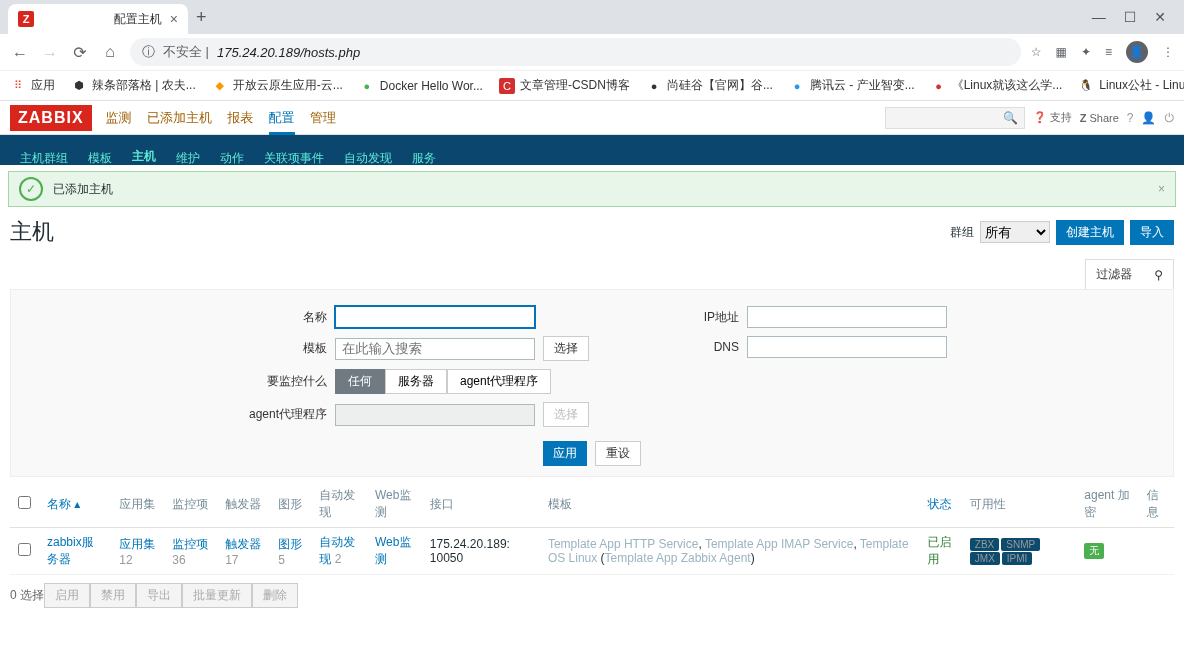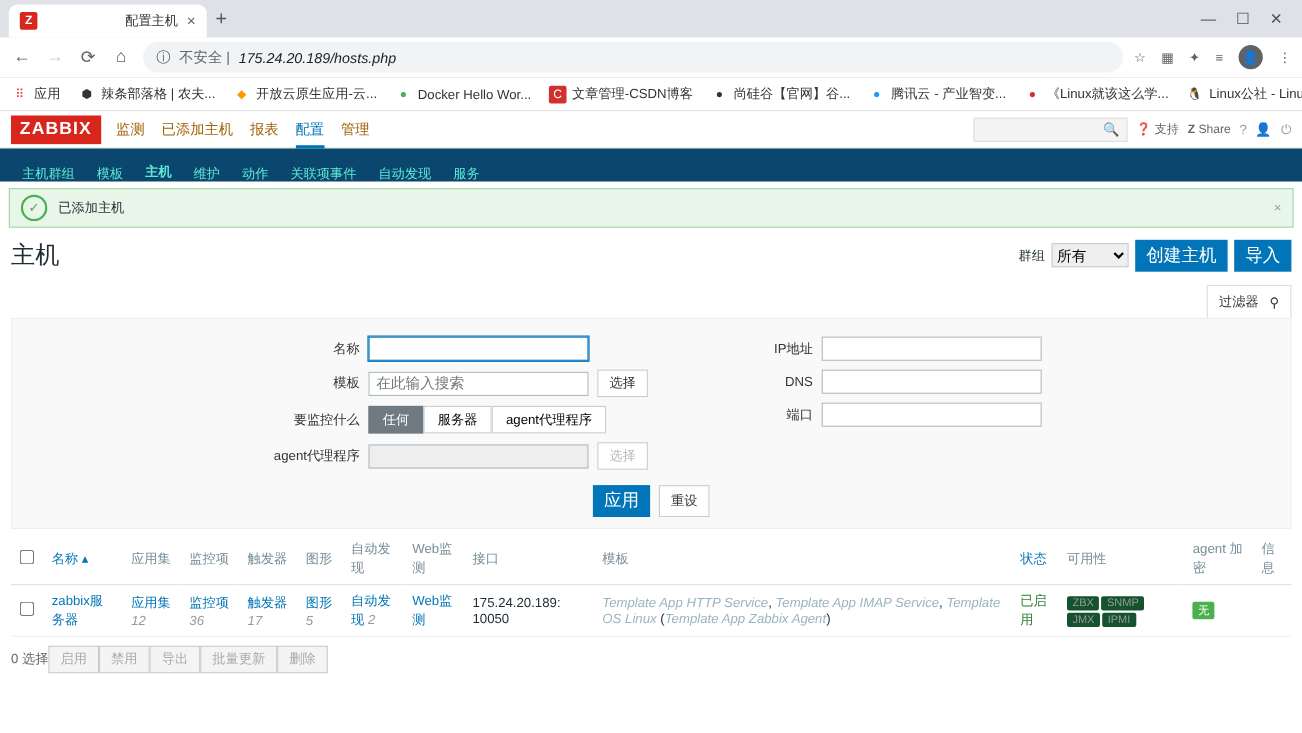--- a/index.html
+++ b/index.html
@@ -29,44 +29,44 @@
 .sub-nav { background: #0a466e; display: flex; padding: 0 10px; height: 30px; align-items: center; }
 .sub-nav a { color: #5eead4; font-size: 12px; text-decoration: none; padding: 0 10px; height: 30px; display: flex; align-items: center; margin-top: 16px; }
 .sub-nav a.active { border-bottom: 3px solid #fff; font-weight: bold; }
 .notice { margin: 6px 8px; border: 1px solid #a5d6a7; background: #e8f5e9; display: flex; align-items: center; height: 36px; gap: 10px; padding: 0 10px; position: relative; }
 .notice-icon { width: 24px; height: 24px; border: 2px solid #4caf50; border-radius: 50%; color: #4caf50; display: flex; align-items: center; justify-content: center; }
 .notice-close { position: absolute; right: 10px; color: #999; cursor: pointer; }
 .page-head { display: flex; align-items: center; padding: 4px 10px 8px; }
 .page-title { font-size: 22px; font-weight: normal; }
 .page-actions { margin-left: auto; display: flex; align-items: center; gap: 6px; font-size: 12px; }
 .page-actions select { height: 22px; border: 1px solid #ccc; min-width: 70px; }
-.btn { background: #0275b8; color: #fff; border: none; padding: 4px 10px; font-size: 16px; cursor: pointer; }
+.btn { background: #0275b8; color: #fff; border: none; padding: 4px 10px; font-size: 12px; cursor: pointer; }
 .filter-tab { display: flex; justify-content: flex-end; padding: 4px 10px 0; }
-.filter-btn { border: 1px solid #ddd; border-bottom: none; padding: 6px 10px; background: #fff; display: flex; align-items: center; gap: 10px; color: #333; }
+.filter-btn { border: 1px solid #ddd; border-bottom: none; padding: 6px 10px; background: #fff; display: flex; align-items: center; gap: 22px; color: #333; }
 .filter-panel { margin: 0 10px; background: #f9f9f9; border: 1px solid #eee; padding: 16px 0 10px; }
 .filter-rows { display: flex; justify-content: center; gap: 60px; }
 .filter-col { display: flex; flex-direction: column; gap: 8px; }
 .filter-row { display: flex; align-items: center; gap: 8px; }
 .filter-row label { width: 90px; text-align: right; color: #333; }
 .filter-row input[type=text] { width: 200px; height: 22px; border: 1px solid #acbbc2; padding: 0 6px; }
 .filter-row input.focused { border-color: #0275b8; outline: 1px solid #0275b8; }
 .mini-btn { border: 1px solid #ccc; background: #fff; padding: 3px 10px; cursor: pointer; font-size: 12px; color: #333; }
 .seg-group { display: flex; }
 .seg-group button { border: 1px solid #ccc; background: #fff; padding: 3px 12px; font-size: 12px; cursor: pointer; }
 .seg-group button.active { background: #6f7a82; color: #fff; border-color: #6f7a82; }
 .filter-actions { display: flex; justify-content: center; gap: 8px; margin-top: 14px; }
 .table-wrap { margin: 4px 10px 0; }
 table { width: 100%; border-collapse: collapse; }
 th { text-align: left; font-weight: normal; color: #768d99; padding: 6px 8px; border-bottom: 1px solid #e0e0e0; font-size: 12px; }
 th.sorted { color: #0275b8; }
 td { padding: 6px 8px; border-bottom: 1px solid #f0f0f0; font-size: 12px; vertical-align: middle; }
 .link { color: #0275b8; text-decoration: none; cursor: pointer; }
-.muted { color: #999; font-style: italic; }
+.muted { color: #999; }
 .status-en { color: #2e7d32; text-align: right; }
-.tag { display: inline-block; background: #14532d; color: #999; border-radius: 2px; padding: 1px 5px; font-size: 10px; margin-right: 2px; }
+.tag { display: inline-block; background: #0c4a6e; color: #999; border-radius: 2px; padding: 1px 5px; font-size: 10px; margin-right: 2px; }
 .tag-green { background: #4caf50; color: #fff; }
 .table-foot { text-align: right; color: #666; padding: 10px; font-size: 11px; }
 .bulk-bar { padding: 8px 10px; display: flex; align-items: center; gap: 0; color: #666; }
 .bulk-bar button { border: 1px solid #ccc; background: #f4f4f4; color: #aaa; padding: 3px 10px; font-size: 12px; }
 .footer { text-align: center; color: #666; font-size: 11px; padding: 70px 0 10px; }
 </style>
 </head>
 <body>
 
 <div class="browser-chrome">
@@ -224,24 +224,20 @@
         <button class="mini-btn" disabled="" style="color:#bbb">选择</button>
       </div>
     </div>
     <div class="filter-col">
       <div class="filter-row">
         <label>IP地址</label>
         <input type="text" style="">
       </div>
       <div class="filter-row">
         <label>DNS</label>
-        <input type="text" style="">
-      </div>
-      <div class="filter-row">
-        <label>端口</label>
         <input type="text" style="">
       </div>
     </div>
   </div>
   <div class="filter-actions">
     <button class="btn">应用</button>
     <button class="mini-btn">重设</button>
   </div>
 </div>
 

